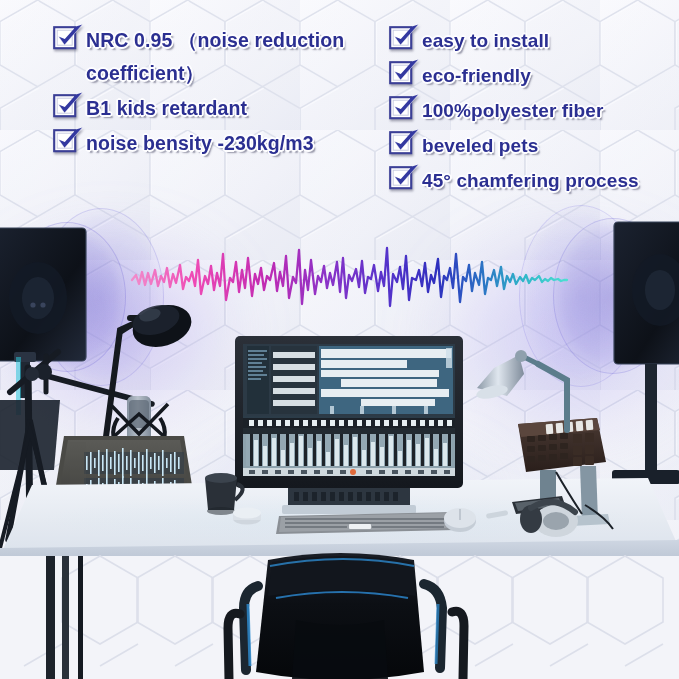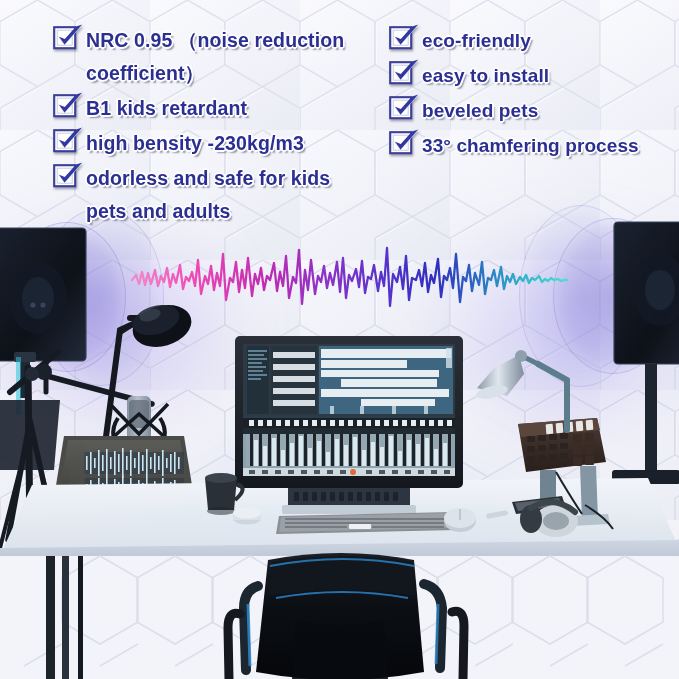--- a/index.html
+++ b/index.html
@@ -659,38 +659,38 @@
 
     <div class="feature">
       <span class="cbox">
         <svg viewBox="0 0 33 28" aria-hidden="true">
           <rect x="2.2" y="4.2" width="21" height="21" fill="#ffffff" stroke="#3b3f96" stroke-width="2.1"></rect>
           <rect x="5.2" y="7.2" width="15" height="15" fill="#ffffff" stroke="#c9cce2" stroke-width="1"></rect>
           <path d="M 6.5 13.5 L 12.5 22 L 30.5 1.5 L 24 3.5 L 12.8 16 Z" fill="#3338a0"></path>
           <path d="M 6.5 13.5 L 12.5 22 L 30.5 1.5" fill="none" stroke="#ffffff" stroke-width=".9" opacity=".55"></path>
         </svg>
       </span>
-      <span class="ftext">high bensity -230kg/m3</span>
+      <span class="ftext">noise bensity -230kg/m3</span>
     </div>
+
+  </div>
+
+  <div class="col col-right">
 
     <div class="feature">
       <span class="cbox">
         <svg viewBox="0 0 33 28" aria-hidden="true">
           <rect x="2.2" y="4.2" width="21" height="21" fill="#ffffff" stroke="#3b3f96" stroke-width="2.1"></rect>
           <rect x="5.2" y="7.2" width="15" height="15" fill="#ffffff" stroke="#c9cce2" stroke-width="1"></rect>
           <path d="M 6.5 13.5 L 12.5 22 L 30.5 1.5 L 24 3.5 L 12.8 16 Z" fill="#3338a0"></path>
           <path d="M 6.5 13.5 L 12.5 22 L 30.5 1.5" fill="none" stroke="#ffffff" stroke-width=".9" opacity=".55"></path>
         </svg>
       </span>
-      <span class="ftext">odorless and safe for kids
-pets and adults</span>
+      <span class="ftext">easy to install</span>
     </div>
-  </div>
-
-  <div class="col col-right">
 
     <div class="feature">
       <span class="cbox">
         <svg viewBox="0 0 33 28" aria-hidden="true">
           <rect x="2.2" y="4.2" width="21" height="21" fill="#ffffff" stroke="#3b3f96" stroke-width="2.1"></rect>
           <rect x="5.2" y="7.2" width="15" height="15" fill="#ffffff" stroke="#c9cce2" stroke-width="1"></rect>
           <path d="M 6.5 13.5 L 12.5 22 L 30.5 1.5 L 24 3.5 L 12.8 16 Z" fill="#3338a0"></path>
           <path d="M 6.5 13.5 L 12.5 22 L 30.5 1.5" fill="none" stroke="#ffffff" stroke-width=".9" opacity=".55"></path>
         </svg>
       </span>
@@ -699,23 +699,22 @@
 
     <div class="feature">
       <span class="cbox">
         <svg viewBox="0 0 33 28" aria-hidden="true">
           <rect x="2.2" y="4.2" width="21" height="21" fill="#ffffff" stroke="#3b3f96" stroke-width="2.1"></rect>
           <rect x="5.2" y="7.2" width="15" height="15" fill="#ffffff" stroke="#c9cce2" stroke-width="1"></rect>
           <path d="M 6.5 13.5 L 12.5 22 L 30.5 1.5 L 24 3.5 L 12.8 16 Z" fill="#3338a0"></path>
           <path d="M 6.5 13.5 L 12.5 22 L 30.5 1.5" fill="none" stroke="#ffffff" stroke-width=".9" opacity=".55"></path>
         </svg>
       </span>
-      <span class="ftext">easy to install</span>
+      <span class="ftext">100%polyester fiber</span>
     </div>
-
 
     <div class="feature">
       <span class="cbox">
         <svg viewBox="0 0 33 28" aria-hidden="true">
           <rect x="2.2" y="4.2" width="21" height="21" fill="#ffffff" stroke="#3b3f96" stroke-width="2.1"></rect>
           <rect x="5.2" y="7.2" width="15" height="15" fill="#ffffff" stroke="#c9cce2" stroke-width="1"></rect>
           <path d="M 6.5 13.5 L 12.5 22 L 30.5 1.5 L 24 3.5 L 12.8 16 Z" fill="#3338a0"></path>
           <path d="M 6.5 13.5 L 12.5 22 L 30.5 1.5" fill="none" stroke="#ffffff" stroke-width=".9" opacity=".55"></path>
         </svg>
       </span>
@@ -724,17 +723,17 @@
 
     <div class="feature">
       <span class="cbox">
         <svg viewBox="0 0 33 28" aria-hidden="true">
           <rect x="2.2" y="4.2" width="21" height="21" fill="#ffffff" stroke="#3b3f96" stroke-width="2.1"></rect>
           <rect x="5.2" y="7.2" width="15" height="15" fill="#ffffff" stroke="#c9cce2" stroke-width="1"></rect>
           <path d="M 6.5 13.5 L 12.5 22 L 30.5 1.5 L 24 3.5 L 12.8 16 Z" fill="#3338a0"></path>
           <path d="M 6.5 13.5 L 12.5 22 L 30.5 1.5" fill="none" stroke="#ffffff" stroke-width=".9" opacity=".55"></path>
         </svg>
       </span>
-      <span class="ftext">33° chamfering process</span>
+      <span class="ftext">45° chamfering process</span>
     </div>
   </div>
 
 </div>
 
 </body></html>

